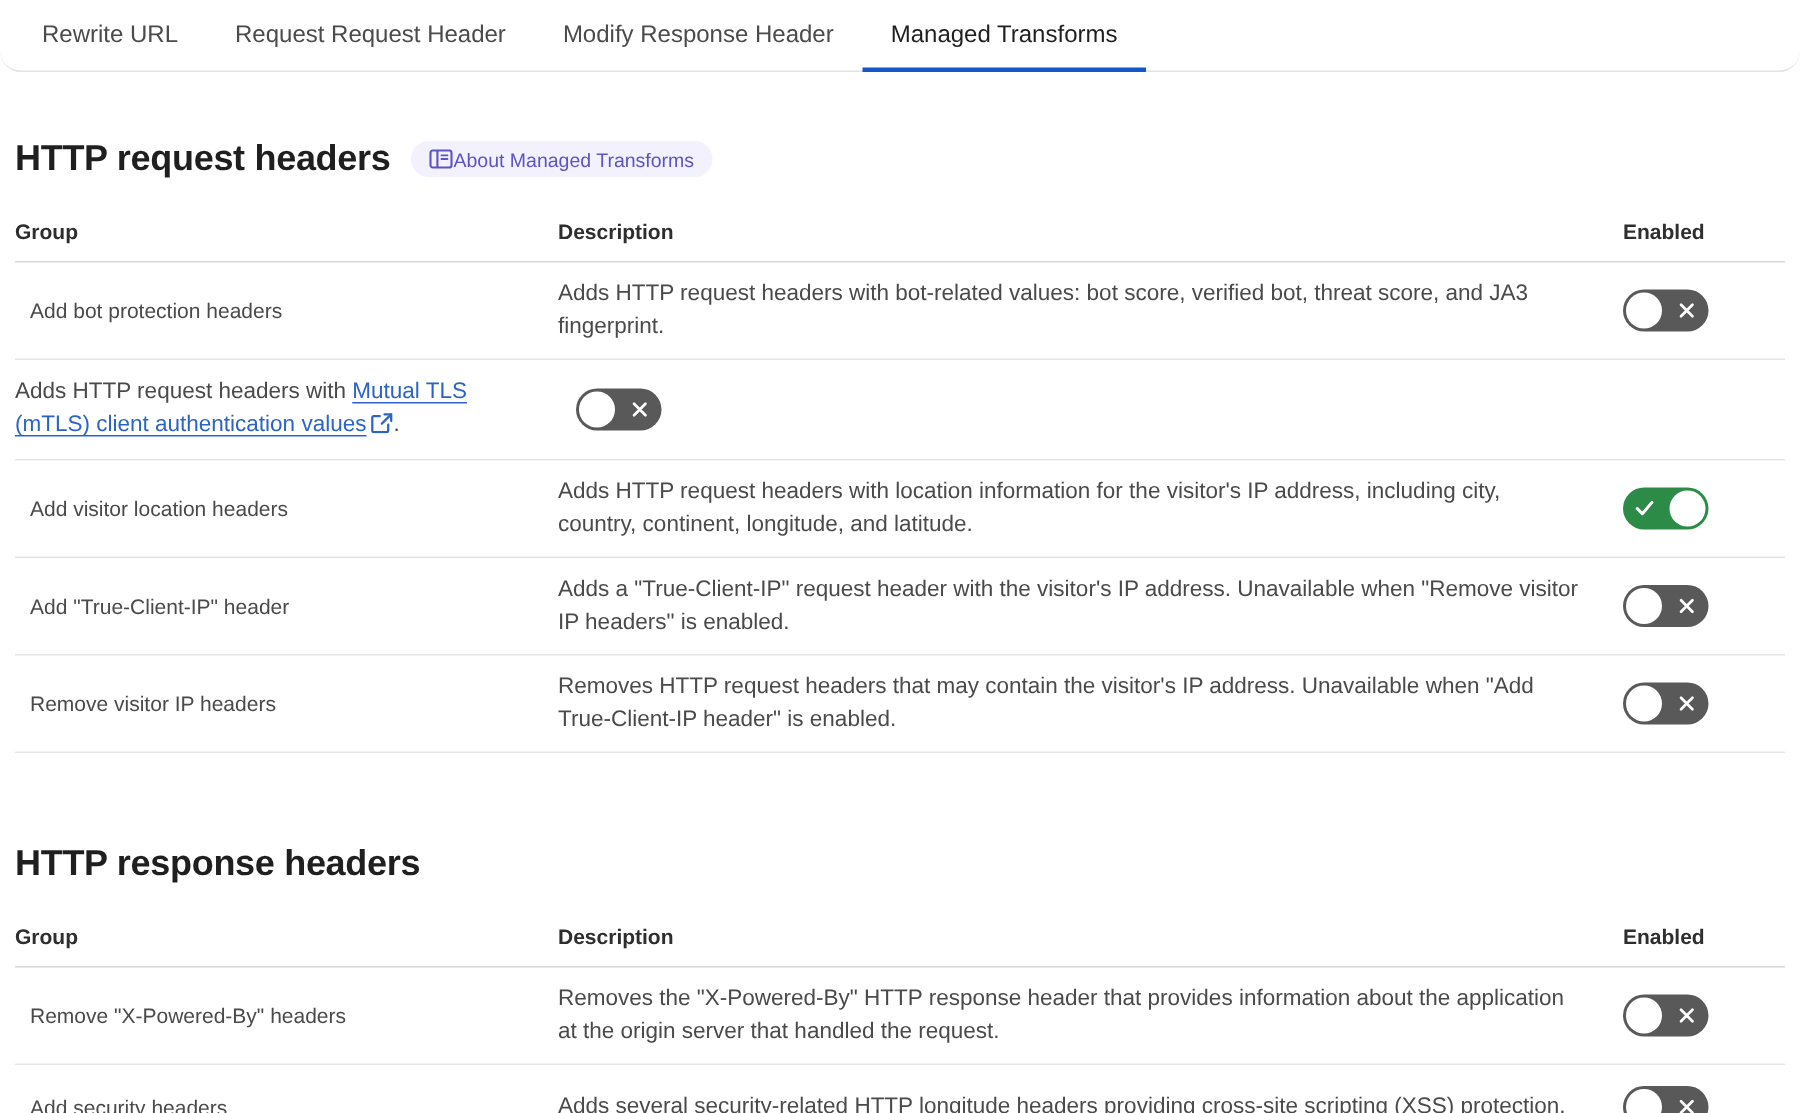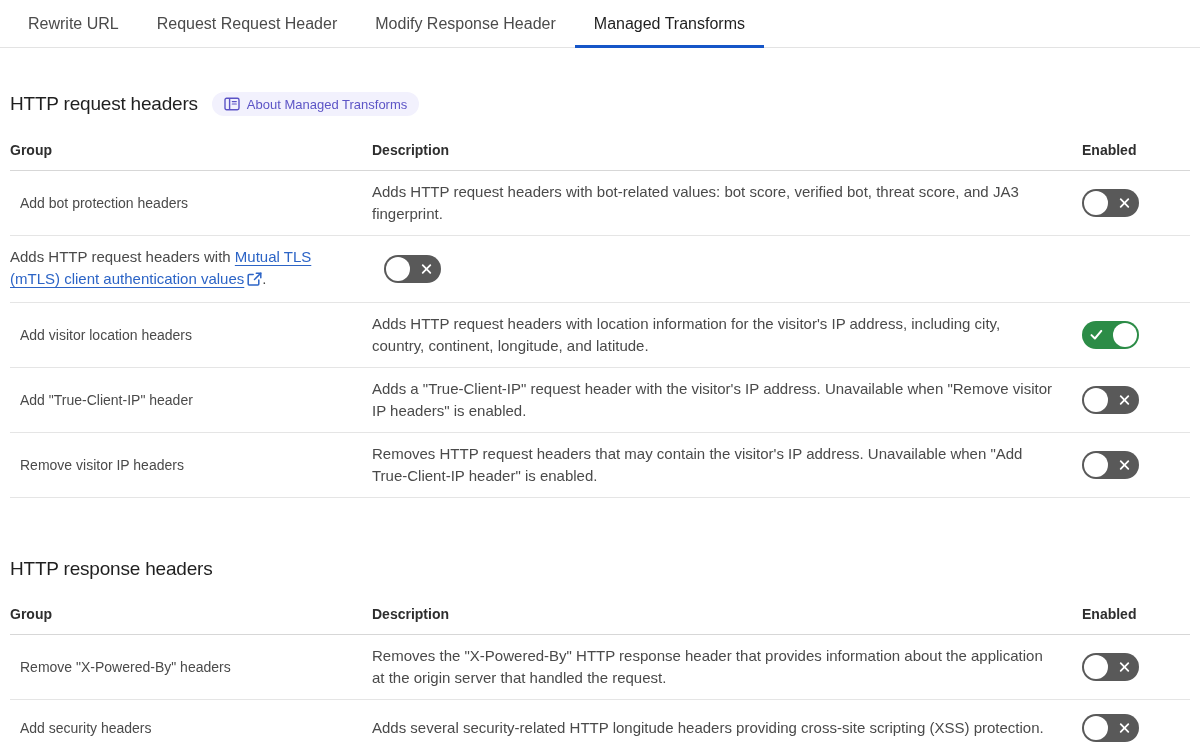--- a/index.html
+++ b/index.html
@@ -18,43 +18,43 @@
   *{box-sizing:border-box;}
   html,body{margin:0;padding:0;}
   body{
     width:1200px;height:742px;background:#ffffff;
     font-family:"Liberation Sans", sans-serif;
     overflow:hidden;
   }
   
   .tabbar{
     display:flex;align-items:stretch;height:48px;
-    padding-left:9px;border-bottom:1px solid #e3e3e3;
+    padding-left:9px;border-bottom:1px solid #e3e3e3;border-radius:14px;
   }
   .tab{
     position:relative;display:flex;align-items:center;
     padding:0 19px;font-size:16px;color:var(--tab-inactive);
     cursor:pointer;white-space:nowrap;background:none;border:none;
     font-family:inherit;
   }
   .tab.active{color:var(--text-dark);font-weight:500;}
   .tab.active::after{
     content:"";position:absolute;left:0;right:0;bottom:-1px;height:3px;
     background:var(--accent);
   }
   
   .content{padding:0 10px;}
   .section-title-row{display:flex;align-items:center;margin:44px 0 12px;}
   .section-title-row.second{margin-top:60px;}
   h2{
-    margin:0;font-size:19px;font-weight:400;color:var(--text-dark);
+    margin:0;font-size:24px;font-weight:700;color:var(--text-dark);
     letter-spacing:-0.2px;
   }
   .badge{
-    margin-left:14px;display:inline-flex;align-items:center;gap:7px;
+    margin-left:14px;display:inline-flex;align-items:center;
     background:var(--badge-bg);color:var(--badge-text);
     font-size:13px;padding:5px 12px;border-radius:14px;
     border:none;cursor:pointer;font-family:inherit;line-height:1;
   }
   .badge svg{display:block;}
   
   .thead,.trow{
     display:grid;grid-template-columns:362px 1fr 120px;
     align-items:center;
   }

